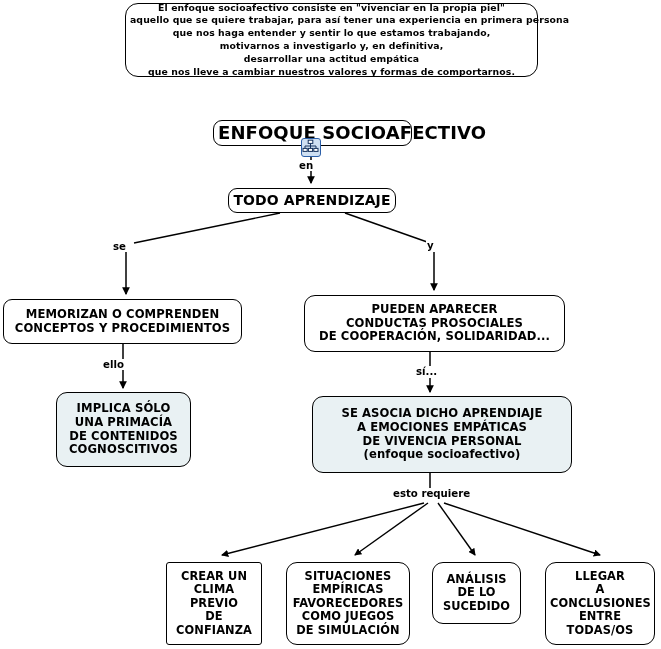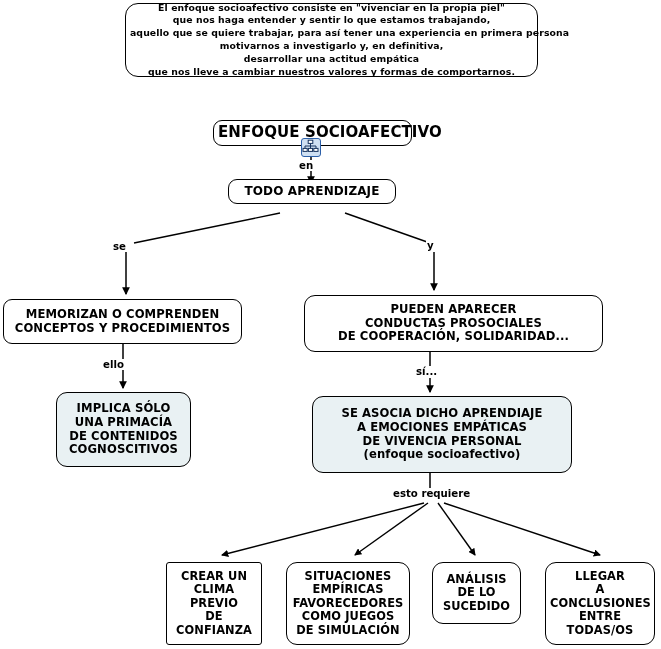--- a/index.html
+++ b/index.html
@@ -57,32 +57,32 @@
     height: 74px;
     border-radius: 13px;
     font-size: 9.3px;
     line-height: 1.38;
     margin-left: 37px;
   }
 
   
   #n-enfoque {
     left: 213px; top: 120px; width: 199px; height: 26px;
-    font-size: 15px; border-radius: 9px;
+    font-size: 18px; border-radius: 9px;
   }
   #n-todo {
-    left: 228px; top: 179px; width: 168px; height: 25px;
-    font-size: 12px; border-radius: 9px; text-align: center;
+    left: 228px; top: 188px; width: 168px; height: 25px;
+    font-size: 14px; border-radius: 9px; text-align: center;
   }
   #n-memorizan {
     left: 3px; top: 299px; width: 239px; height: 45px;
     font-size: 11.6px; border-radius: 9px;
   }
   #n-pueden {
-    left: 304px; top: 295px; width: 299px; height: 57px;
+    left: 304px; top: 295px; width: 261px; height: 57px;
     font-size: 11.6px; border-radius: 11px;
   }
   #n-implica {
     left: 56px; top: 392px; width: 135px; height: 75px;
     font-size: 11.6px; border-radius: 11px;
   }
   #n-asocia {
     left: 312px; top: 396px; width: 260px; height: 77px;
     font-size: 11.6px; border-radius: 11px;
   }
@@ -171,22 +171,22 @@
 
     <line x1="424" y1="503" x2="222" y2="555" stroke="#000" stroke-width="1.4" marker-end="url(#arrow)"></line>
     <line x1="428" y1="503" x2="355" y2="555" stroke="#000" stroke-width="1.4" marker-end="url(#arrow)"></line>
     <line x1="438" y1="503" x2="475" y2="555" stroke="#000" stroke-width="1.4" marker-end="url(#arrow)"></line>
     <line x1="444" y1="503" x2="600" y2="555" stroke="#000" stroke-width="1.4" marker-end="url(#arrow)"></line>
   </svg>
 
   <div class="node" id="desc">
     <div class="lines">
       <span class="ln">El enfoque socioafectivo consiste en "vivenciar en la propia piel"</span>
+      <span class="ln">aquello que se quiere trabajar, para así tener una experiencia en primera persona</span>
       <span class="ln">que nos haga entender y sentir lo que estamos trabajando,</span>
-      <span class="ln">aquello que se quiere trabajar, para así tener una experiencia en primera persona</span>
       <span class="ln">motivarnos a investigarlo y, en definitiva,</span>
       <span class="ln">desarrollar una actitud empática</span>
       <span class="ln">que nos lleve a cambiar nuestros valores y formas de comportarnos.</span>
     </div>
   </div>
 
   <div class="node" id="n-enfoque">
     <div class="lines">
       <span class="ln">ENFOQUE SOCIOAFECTIVO</span>
     </div>

